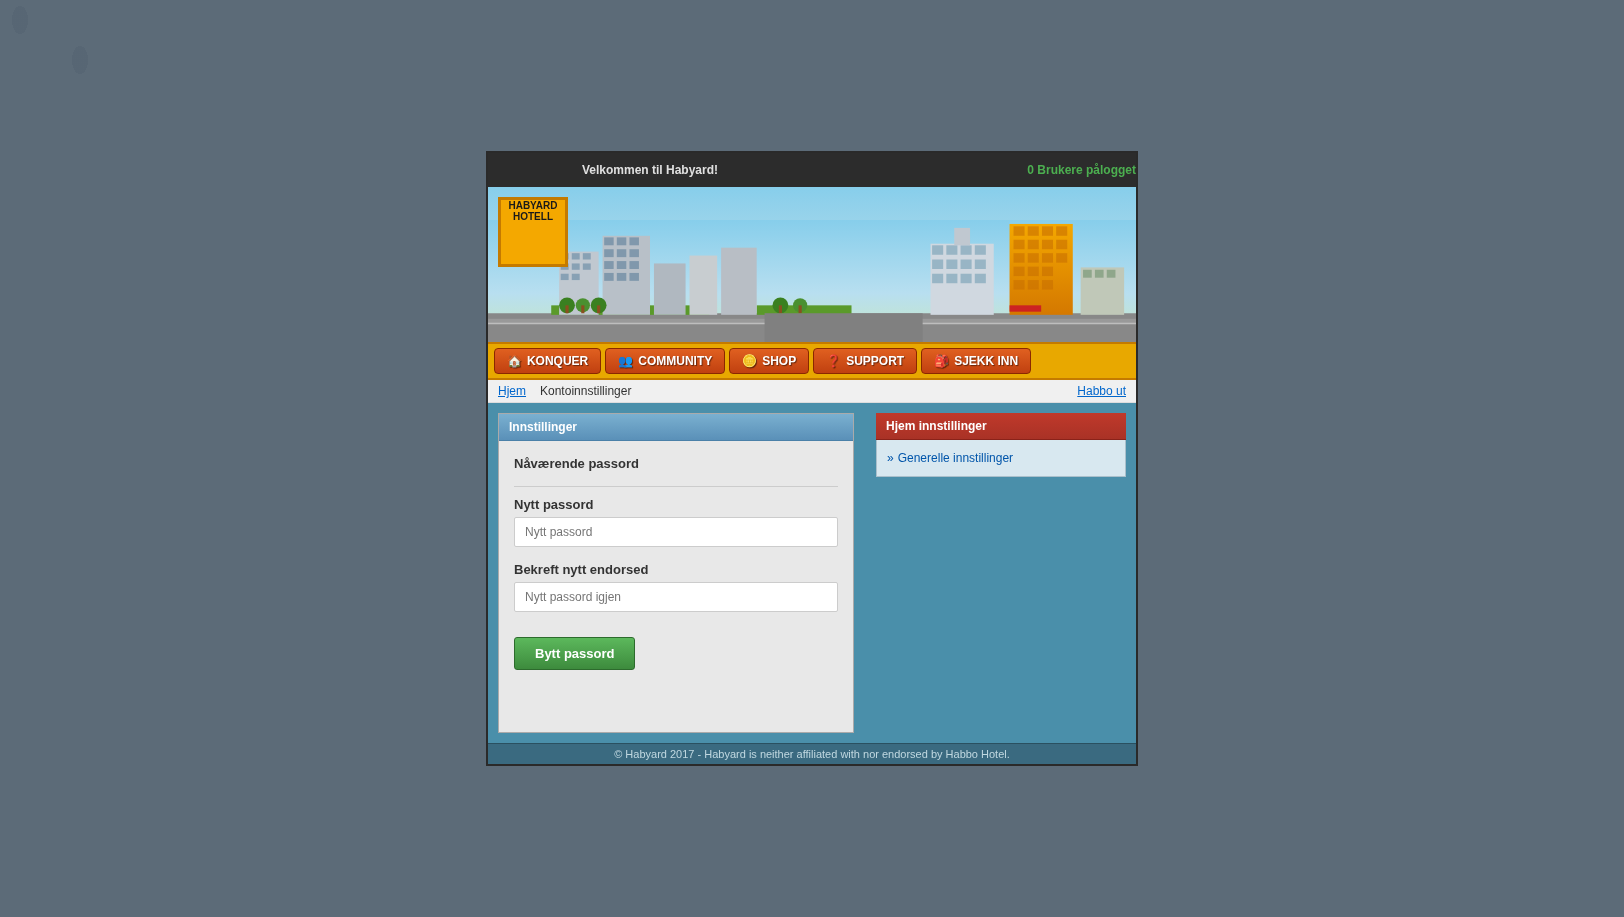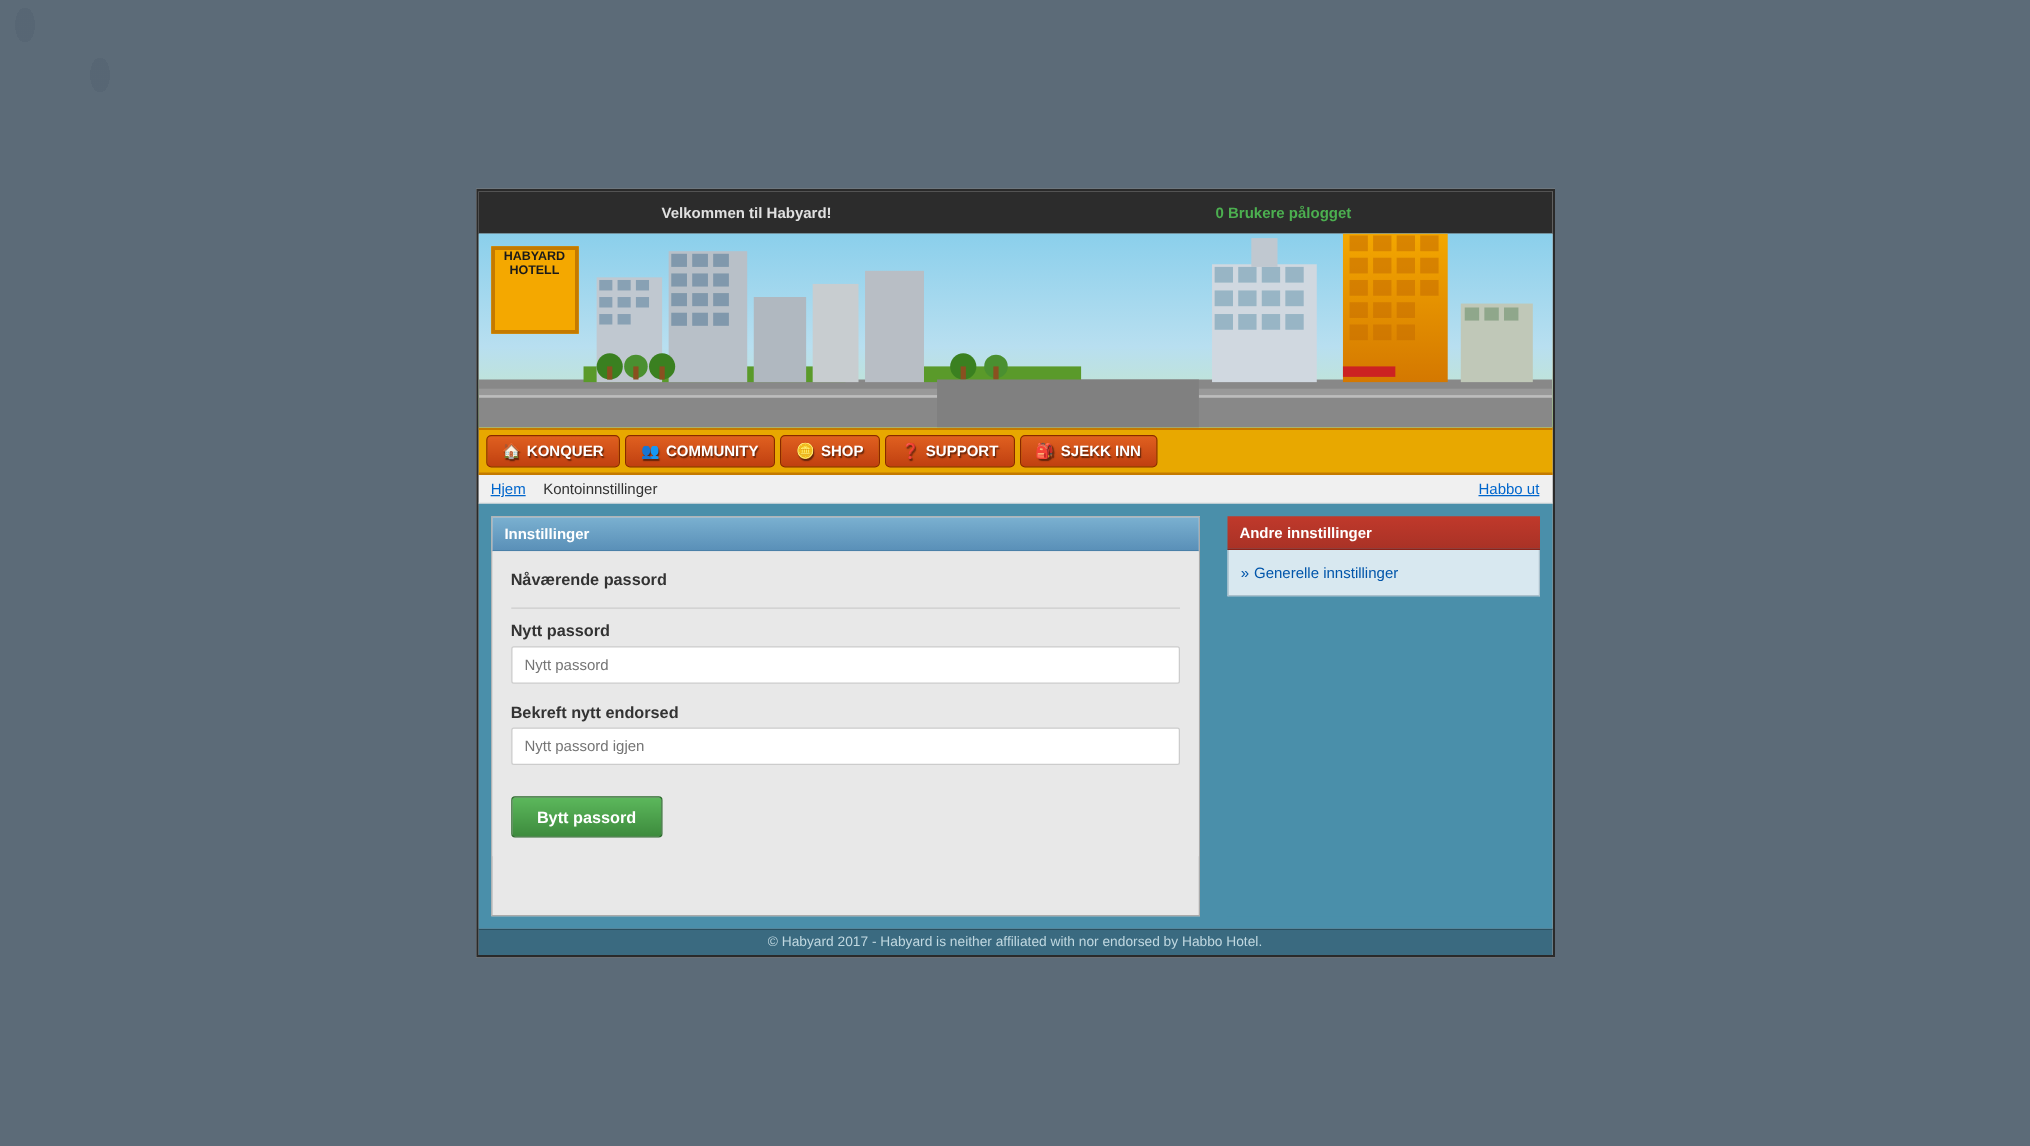--- a/index.html
+++ b/index.html
@@ -26,42 +26,42 @@
       position: fixed;
       top: 0; left: 0; right: 0; bottom: 0;
       background-color: #5c6b78;
       background-image: 
         radial-gradient(ellipse 8px 14px at 20px 20px, rgba(80,95,110,0.4) 100%, transparent 100%),
         radial-gradient(ellipse 8px 14px at 80px 60px, rgba(80,95,110,0.4) 100%, transparent 100%);
       z-index: -1;
     }
 
     .main-wrapper {
-      width: 863px;
+      width: 652px;
       border: 2px solid #2a2a2a;
       background: #fff;
     }
 
     
     .top-bar {
       display: flex;
       background: #2c2c2c;
       height: 34px;
       align-items: center;
     }
     .top-bar-welcome {
       flex: 1;
       text-align: center;
       color: #e0e0e0;
       font-size: 12px;
       font-weight: bold;
     }
     .top-bar-users {
       flex: 1;
-      text-align: center;
+      text-align: right;
       color: #4caf50;
       font-size: 12px;
       font-weight: bold;
     }
 
     
     .hero {
       height: 155px;
       background: linear-gradient(180deg, #87CEEB 0%, #a8d8ea 40%, #c8e6c9 70%, #8bc34a 100%);
       position: relative;
@@ -485,21 +485,21 @@
           <label class="form-label">Bekreft nytt endorsed</label>
           <input class="form-input" type="password" placeholder="Nytt passord igjen" style="">
         </div>
 
         <button class="submit-btn">Bytt passord</button>
 
       </div>
     </div>
 
     <div class="side-panel">
-      <div class="side-panel-header">Andre innstillinger</div>
+      <div class="side-panel-header">Hjem innstillinger</div>
       <div class="side-panel-body">
         <div class="side-panel-link">
           <span>»</span>
           <span>Generelle innstillinger</span>
         </div>
       </div>
     </div>
 
   </div>
 

